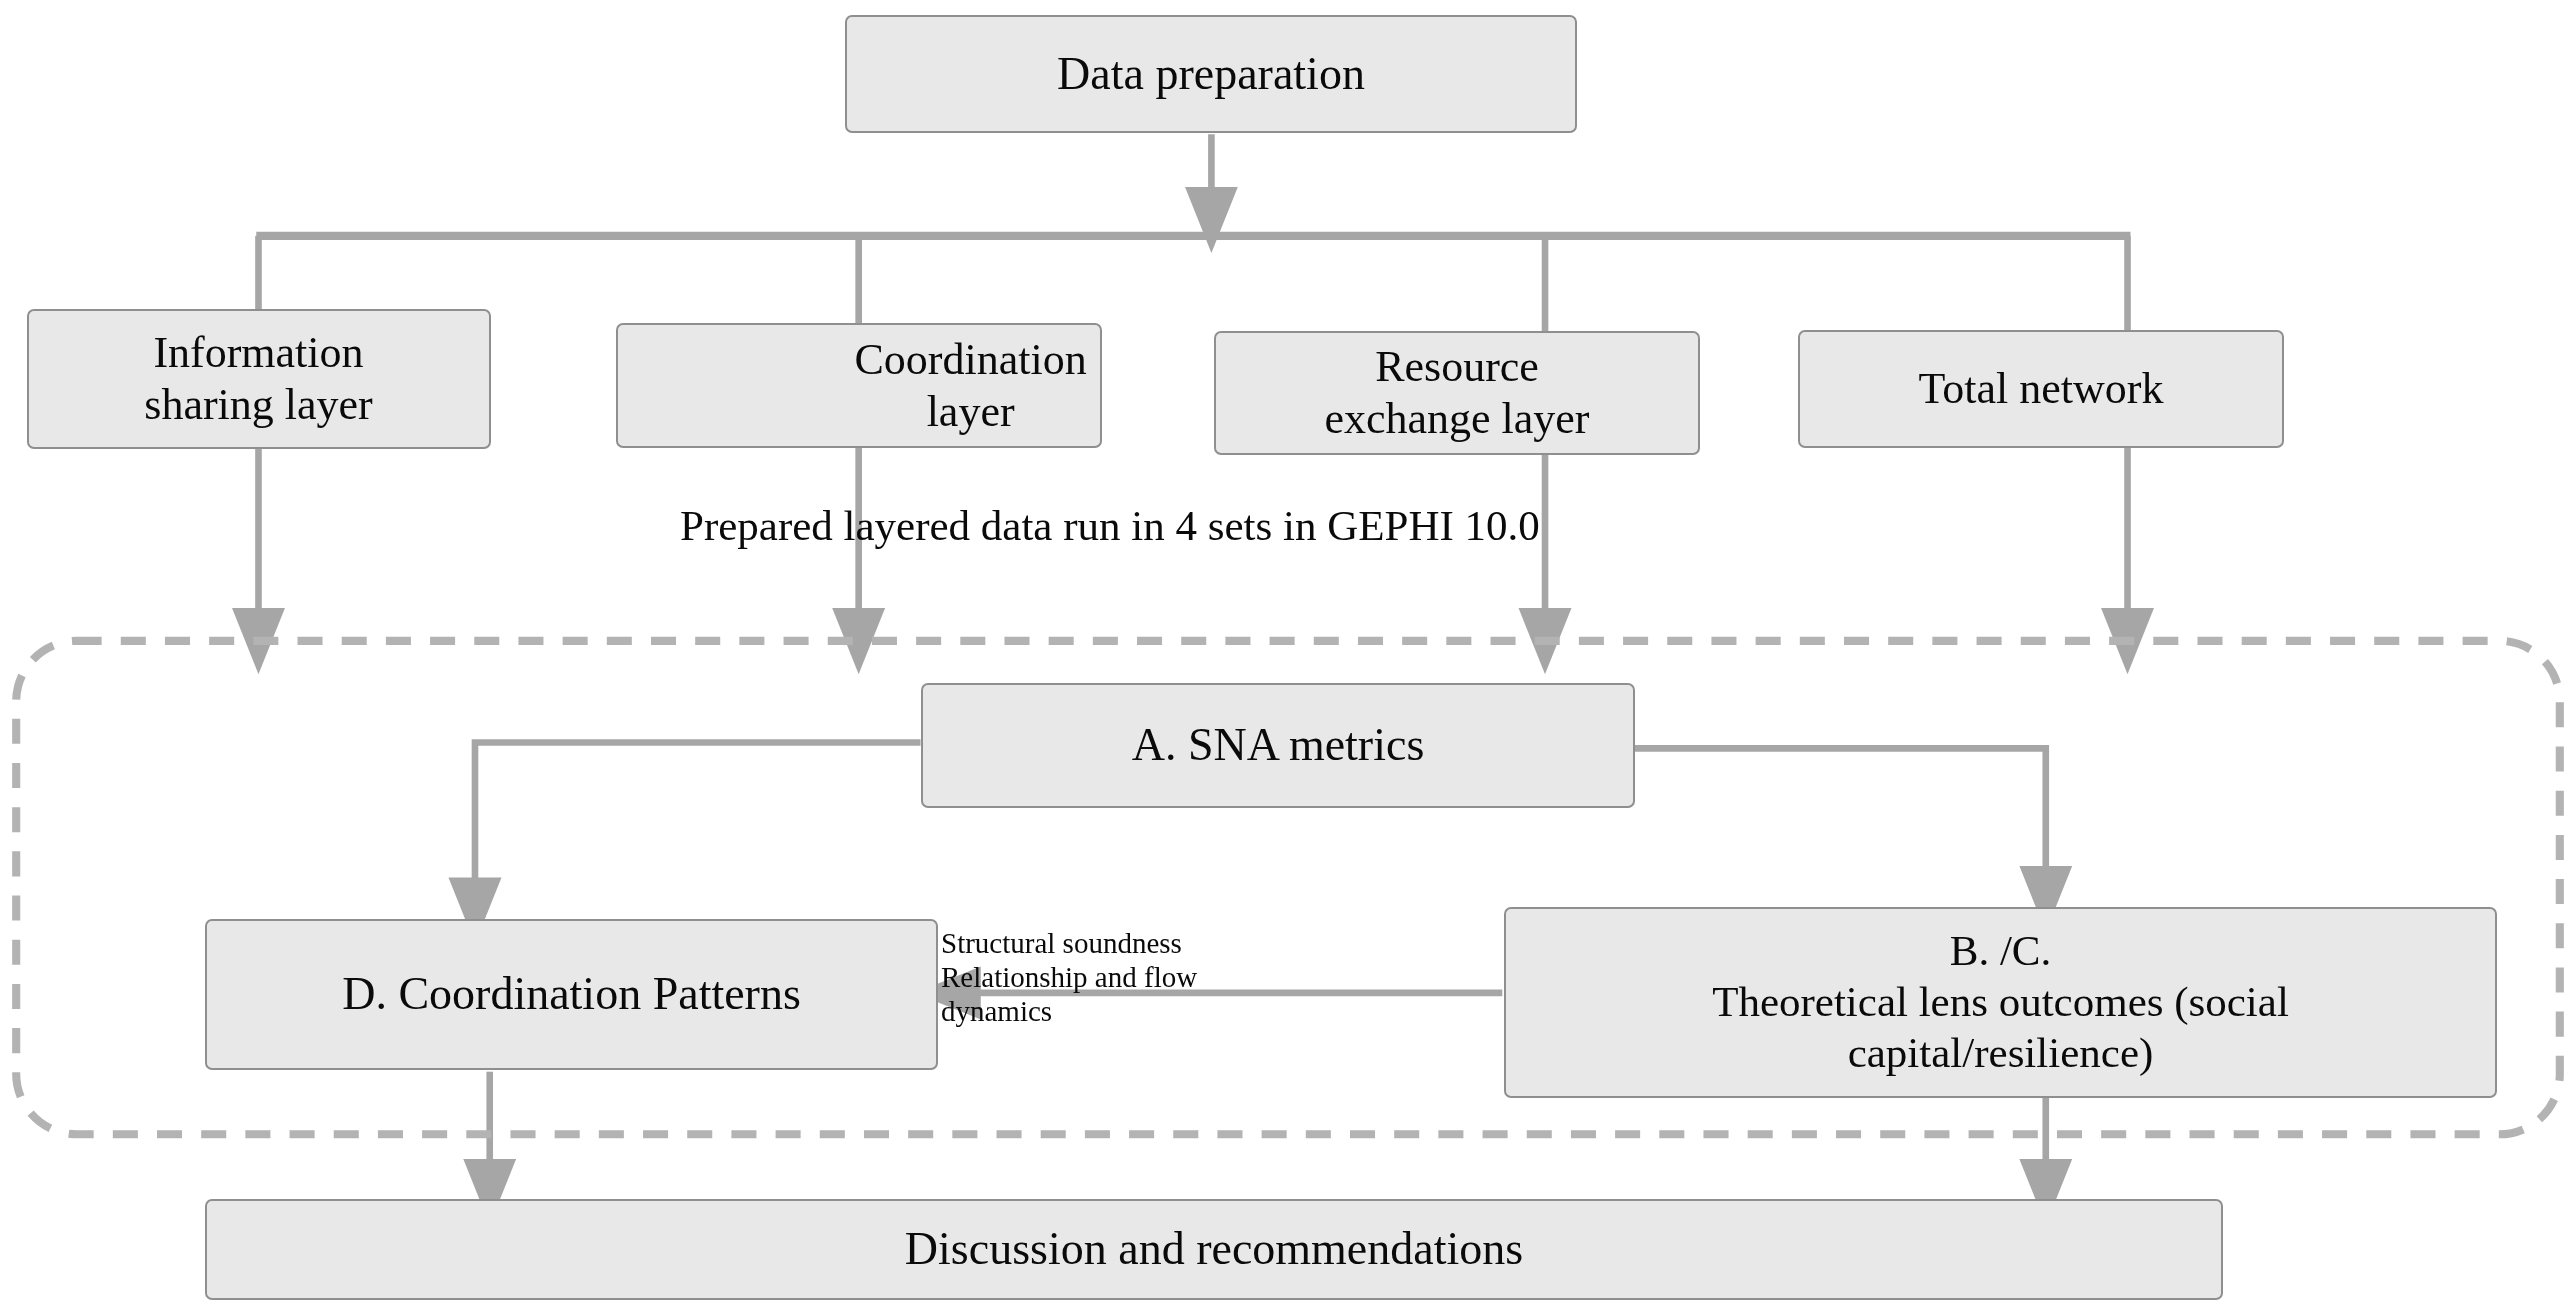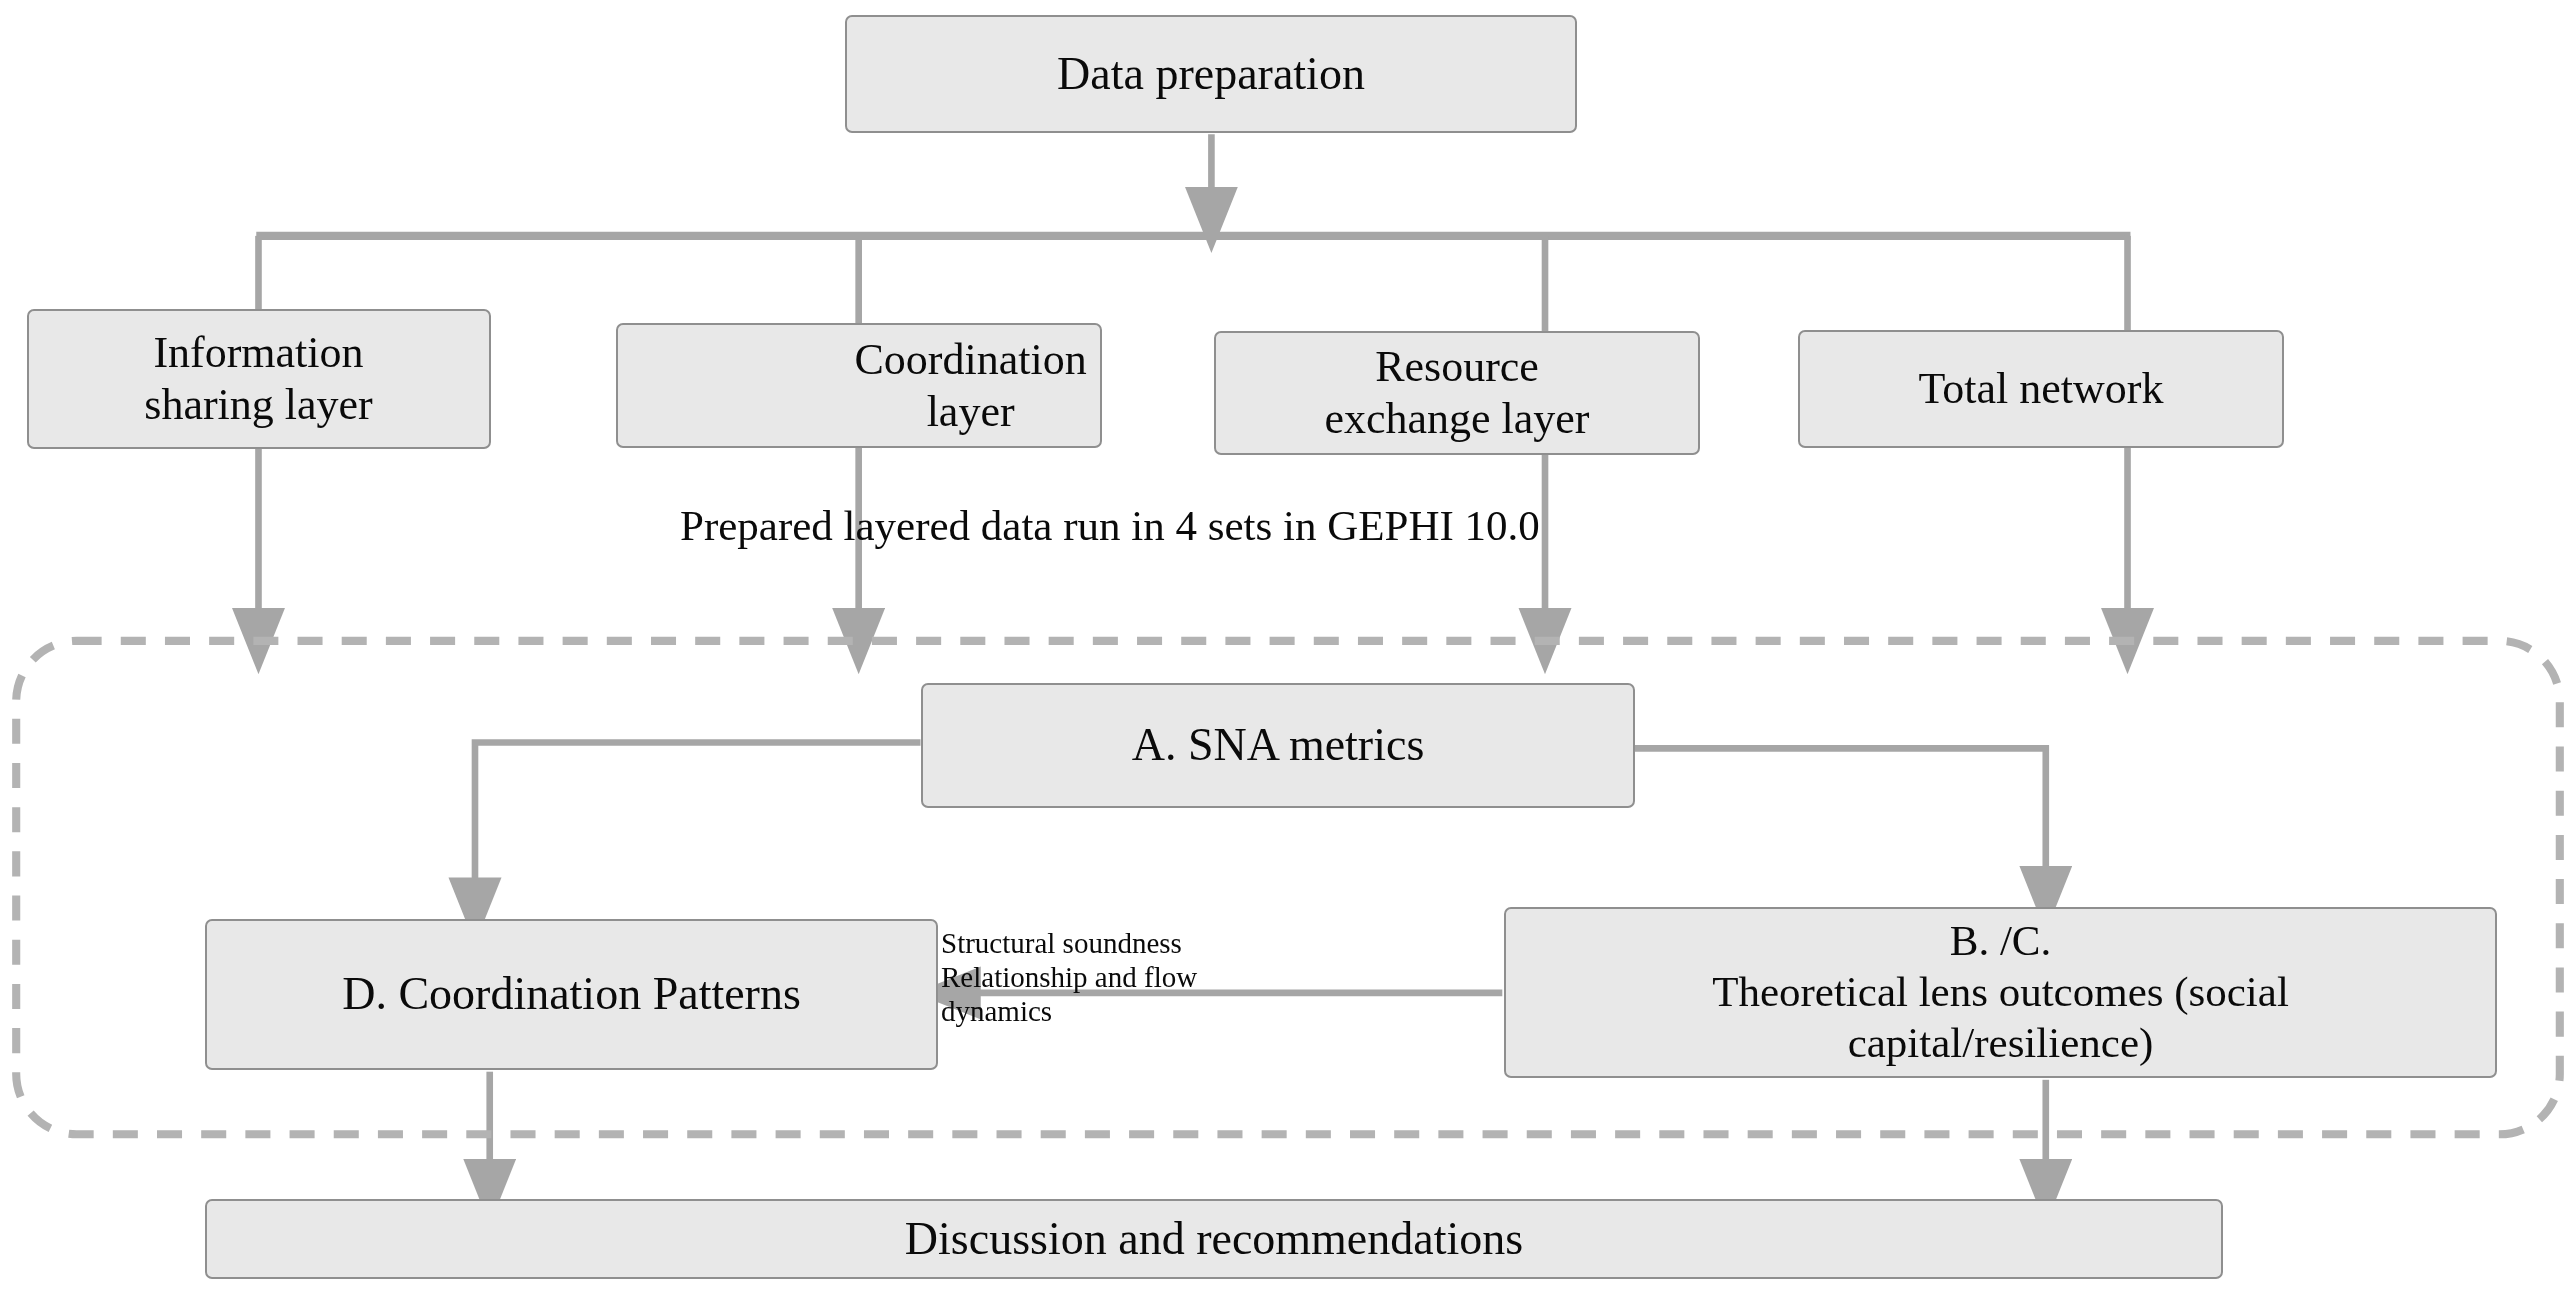--- a/index.html
+++ b/index.html
@@ -48,22 +48,22 @@
   .node.bold .txt { font-weight: normal; }
 
   
   #n-data-prep   { left:845px; top:14.7px;   width:732px;  height:118px; font-size:46px; }
   #n-info        { left:26.5px;   top:309px;  width:464px;  height:140px; font-size:44px; }
   #n-coord       { left:616px;  top:323px;  width:486px;  height:125px; font-size:44px;justify-content:flex-end; }
   #n-resource    { left:1214px; top:331px;  width:486px;  height:124px; font-size:44px; }
   #n-total       { left:1798px; top:330px;  width:486px;  height:118px; font-size:44px; }
   #n-sna         { left:921px; top:683px;  width:714px;  height:125px; font-size:46px; }
   #n-dcoord      { left:205px;  top:919px; width:733px;  height:151px; font-size:46px; }
-  #n-bc          { left:1504px; top:907px; width:993px; height:171px; font-size:43px; }
-  #n-discussion  { left:205px;  top:1199px; width:2018px; height:80px; font-size:46px; }
+  #n-bc          { left:1504px; top:907px; width:993px; height:191px; font-size:43px; }
+  #n-discussion  { left:205px;  top:1199px; width:2018px; height:101px; font-size:46px; }
 
   
   .flabel {
     position: absolute;
     color: #0a0a0a;
     white-space: pre-line;
     line-height: 1.18;
     z-index: 4;
   }
   #lbl-prepared { left:680px;  top:501px;  font-size:43px; text-align:right; }

